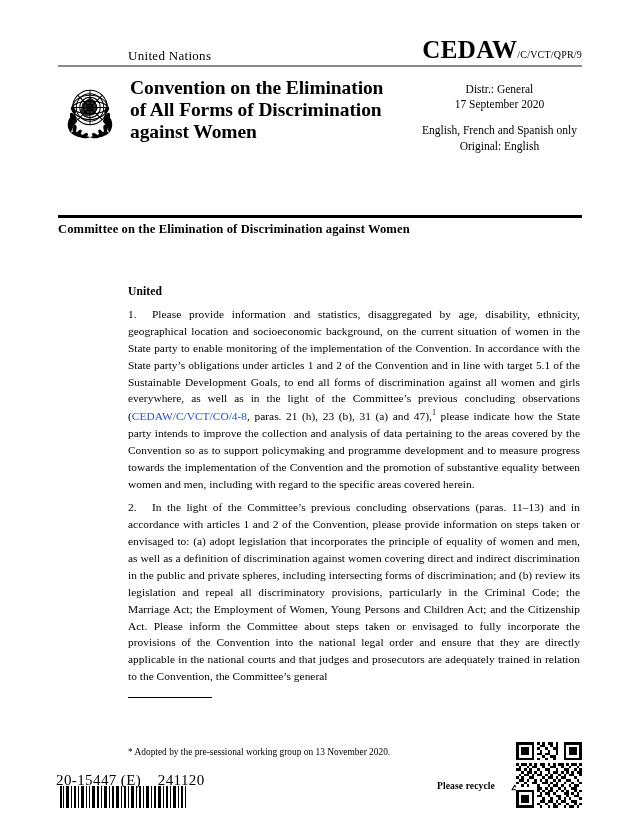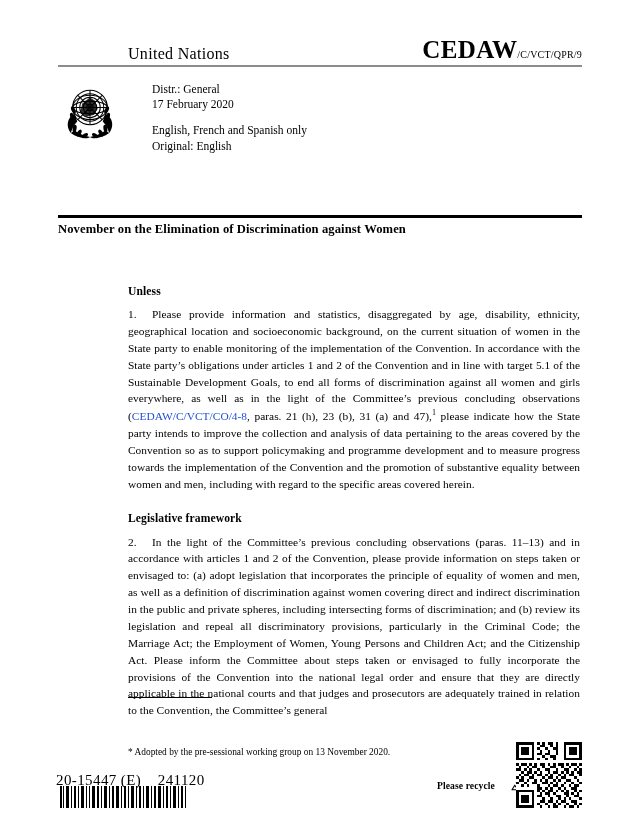--- a/index.html
+++ b/index.html
@@ -30,21 +30,21 @@
     top: 42px;
     width: 524px;
   }
   .mast-top {
     display: flex;
     align-items: flex-end;
     justify-content: space-between;
     height: 20px;
   }
   .un-name {
-    font-size: 16px;
+    font-size: 13px;
     letter-spacing: 0.3px;
     line-height: 1;
     padding-left: 70px;
   }
   .symbol {
     line-height: 1;
     white-space: nowrap;
     text-align: right;
   }
   .symbol .sym-main {
@@ -82,20 +82,21 @@
     letter-spacing: -0.1px;
     width: 270px;
     padding-top: 1px;
   }
   .distr {
     font-size: 11.5px;
     line-height: 1.32;
     padding-top: 6px;
     padding-left: 22px;
     white-space: nowrap;
+    text-align: center;
   }
   .distr .gap { height: 11px; }
 
   
   .rule-thick {
     position: absolute;
     left: 58px;
     top: 215px;
     width: 524px;
     height: 3px;
@@ -280,43 +281,43 @@
             <ellipse cx="76" cy="50" rx="3" ry="6" transform="rotate(25 76 50)"></ellipse>
             <ellipse cx="78" cy="60" rx="3" ry="6" transform="rotate(15 78 60)"></ellipse>
             <ellipse cx="78" cy="70" rx="3" ry="6" transform="rotate(5 78 70)"></ellipse>
             <ellipse cx="74" cy="79" rx="3" ry="6" transform="rotate(-10 74 79)"></ellipse>
             <ellipse cx="67" cy="86" rx="3" ry="6" transform="rotate(-30 67 86)"></ellipse>
             <ellipse cx="58" cy="90" rx="3" ry="5.5" transform="rotate(-55 58 90)"></ellipse>
           </g>
         </svg>
       </div>
 
+      <div class="conv-title">Convention on the Elimination of All Forms of Discrimination against Women</div>
 
       <div class="distr">
         <div>Distr.: General</div>
-        <div>17 February 2020</div>
+        <div>17 September 2020</div>
         <div class="gap"></div>
         <div>English, French and Spanish only</div>
         <div>Original: English</div>
       </div>
 
     </div>
   </div>
 
   <div class="rule-thick"></div>
 
-  <div class="committee">November on the Elimination of Discrimination against Women</div>
+  <div class="committee">Committee on the Elimination of Discrimination against Women</div>
 
   <div class="main">
 
 
-    <h2 class="section">Unless</h2>
+    <h2 class="section">United</h2>
     <p class="para"><span class="num">1.</span><span>Please provide information and statistics, disaggregated by age, disability, ethnicity, geographical location and socioeconomic background, on the current situation of women in the State party to enable monitoring of the implementation of the Convention. In accordance with the State party’s obligations under articles 1 and 2 of the Convention and in line with target 5.1 of the Sustainable Development Goals, to end all forms of discrimination against all women and girls everywhere, as well as in the light of the Committee’s previous concluding observations (</span><a class="doclink" href="#">CEDAW/C/VCT/CO/4-8</a><span>, paras. 21 (h), 23 (b), 31 (a) and 47),</span><sup>1</sup><span> please indicate how the State party intends to improve the collection and analysis of data pertaining to the areas covered by the Convention so as to support policymaking and programme development and to measure progress towards the implementation of the Convention and the promotion of substantive equality between women and men, including with regard to the specific areas covered herein.</span></p>
 
-    <h2 class="section">Legislative framework</h2>
     <p class="para"><span class="num">2.</span><span>In the light of the Committee’s previous concluding observations (paras. 11–13) and in accordance with articles 1 and 2 of the Convention, please provide information on steps taken or envisaged to: (a) adopt legislation that incorporates the principle of equality of women and men, as well as a definition of discrimination against women covering direct and indirect discrimination in the public and private spheres, including intersecting forms of discrimination; and (b) review its legislation and repeal all discriminatory provisions, particularly in the Criminal Code; the Marriage Act; the Employment of Women, Young Persons and Children Act; and the Citizenship Act. Please inform the Committee about steps taken or envisaged to fully incorporate the provisions of the Convention into the national legal order and ensure that they are directly applicable in the national courts and that judges and prosecutors are adequately trained in relation to the Convention, the Committee’s general</span></p>
 
   </div>
 
   <div class="fn-rule"></div>
   <div class="footnotes">
     <p class="fn"><span class="mk-star">*</span><span> Adopted by the pre-sessional working group on 13 November 2020.</span></p>
   </div>
 
   <div class="job">20-15447 (E)    241120</div>

